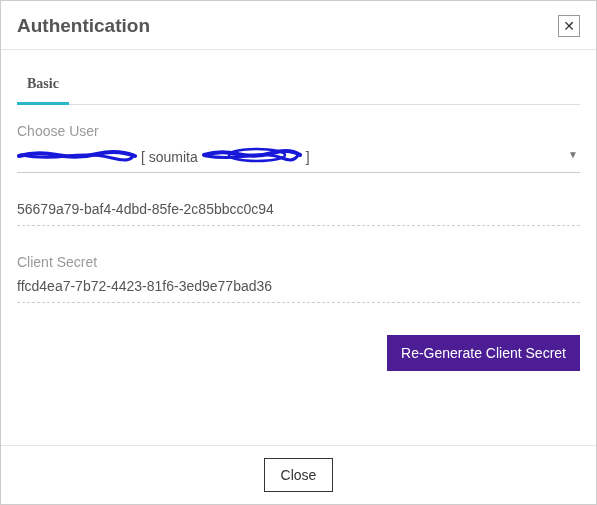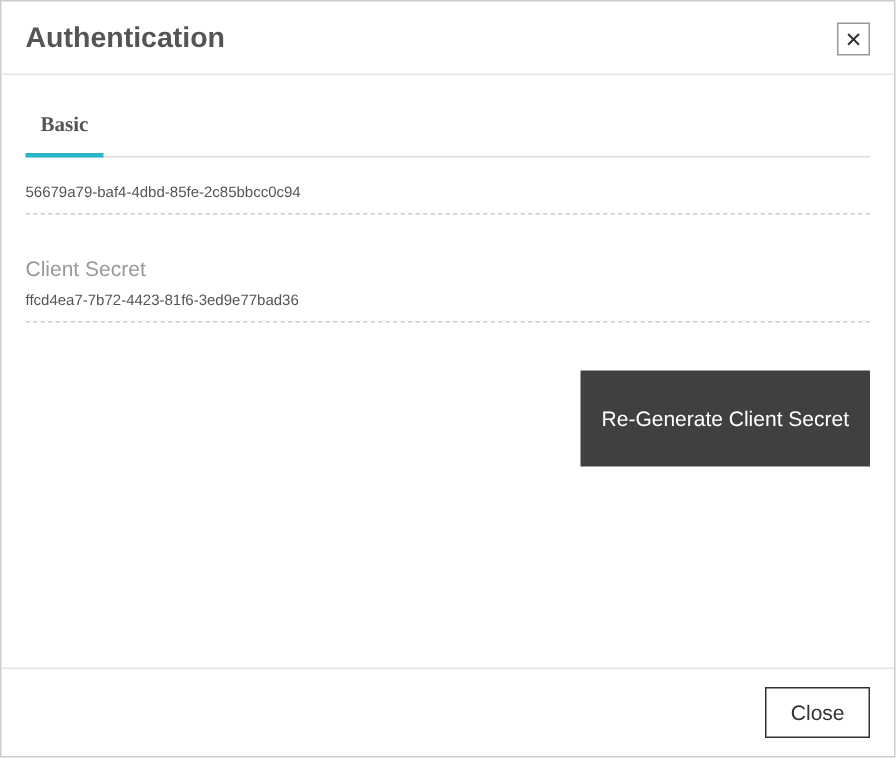--- a/index.html
+++ b/index.html
@@ -90,40 +90,40 @@
       position: absolute;
       right: 2px;
       top: 2px;
       color: #777;
       font-size: 10px;
     }
     .readonly-field {
       border-bottom: 1px dashed #ccc;
       padding-bottom: 8px;
       color: #555;
-      font-size: 10px;
+      font-size: 14px;
     }
     .actions-row {
       display: flex;
       justify-content: flex-end;
       padding: 4px 0 18px 0;
     }
     .btn-primary {
-      background: #404040;
+      background: #4c1d95;
       color: #fff;
       border: none;
-      padding: 24px 14px;
+      padding: 10px 14px;
       font-size: 14px;
       cursor: pointer;
     }
     .modal-footer {
       border-top: 1px solid #e5e5e5;
       padding: 12px 16px;
       display: flex;
-      justify-content: flex-end;
+      justify-content: center;
       position: absolute;
       bottom: 0;
       left: 0;
       right: 0;
     }
     .btn-secondary {
       background: #fff;
       color: #333;
       border: 1px solid #333;
       padding: 8px 16px;
@@ -140,20 +140,43 @@
     <span>✕</span>
   </button>
 </div>
 
 <div class="modal-body">
 
   <div class="tabs">
     <div class="tab active">Basic</div>
   </div>
 
+  <div class="field-group">
+    <div class="field-label">Choose User</div>
+    <div class="select-wrapper">
+      <div class="select-content">
+        <span class="redacted">
+          <svg width="120" height="16" viewBox="0 0 120 16">
+            <path d="M2 9 Q 20 4, 40 8 T 80 7 T 118 9" stroke="#1818d8" stroke-width="4" fill="none" stroke-linecap="round"></path>
+            <path d="M4 8 Q 25 12, 50 9 T 95 11 T 116 8" stroke="#1818d8" stroke-width="3" fill="none" stroke-linecap="round"></path>
+          </svg>
+        </span>
+        <span>[ soumita</span>
+        <span class="redacted">
+          <svg width="100" height="16" viewBox="0 0 100 16">
+            <path d="M2 8 Q 18 3, 35 7 T 70 6 T 98 8" stroke="#1818d8" stroke-width="4" fill="none" stroke-linecap="round"></path>
+            <path d="M4 9 Q 22 12, 45 9 T 80 11 T 96 8" stroke="#1818d8" stroke-width="3" fill="none" stroke-linecap="round"></path>
+            <ellipse cx="55" cy="8" rx="28" ry="6" stroke="#1818d8" stroke-width="2.5" fill="none"></ellipse>
+          </svg>
+        </span>
+        <span>]</span>
+      </div>
+      <span class="select-caret">▼</span>
+    </div>
+  </div>
 
   <div class="field-group">
     <div class="readonly-field">56679a79-baf4-4dbd-85fe-2c85bbcc0c94</div>
   </div>
 
   <div class="field-group">
     <div class="field-label">Client Secret</div>
     <div class="readonly-field">ffcd4ea7-7b72-4423-81f6-3ed9e77bad36</div>
   </div>
 

